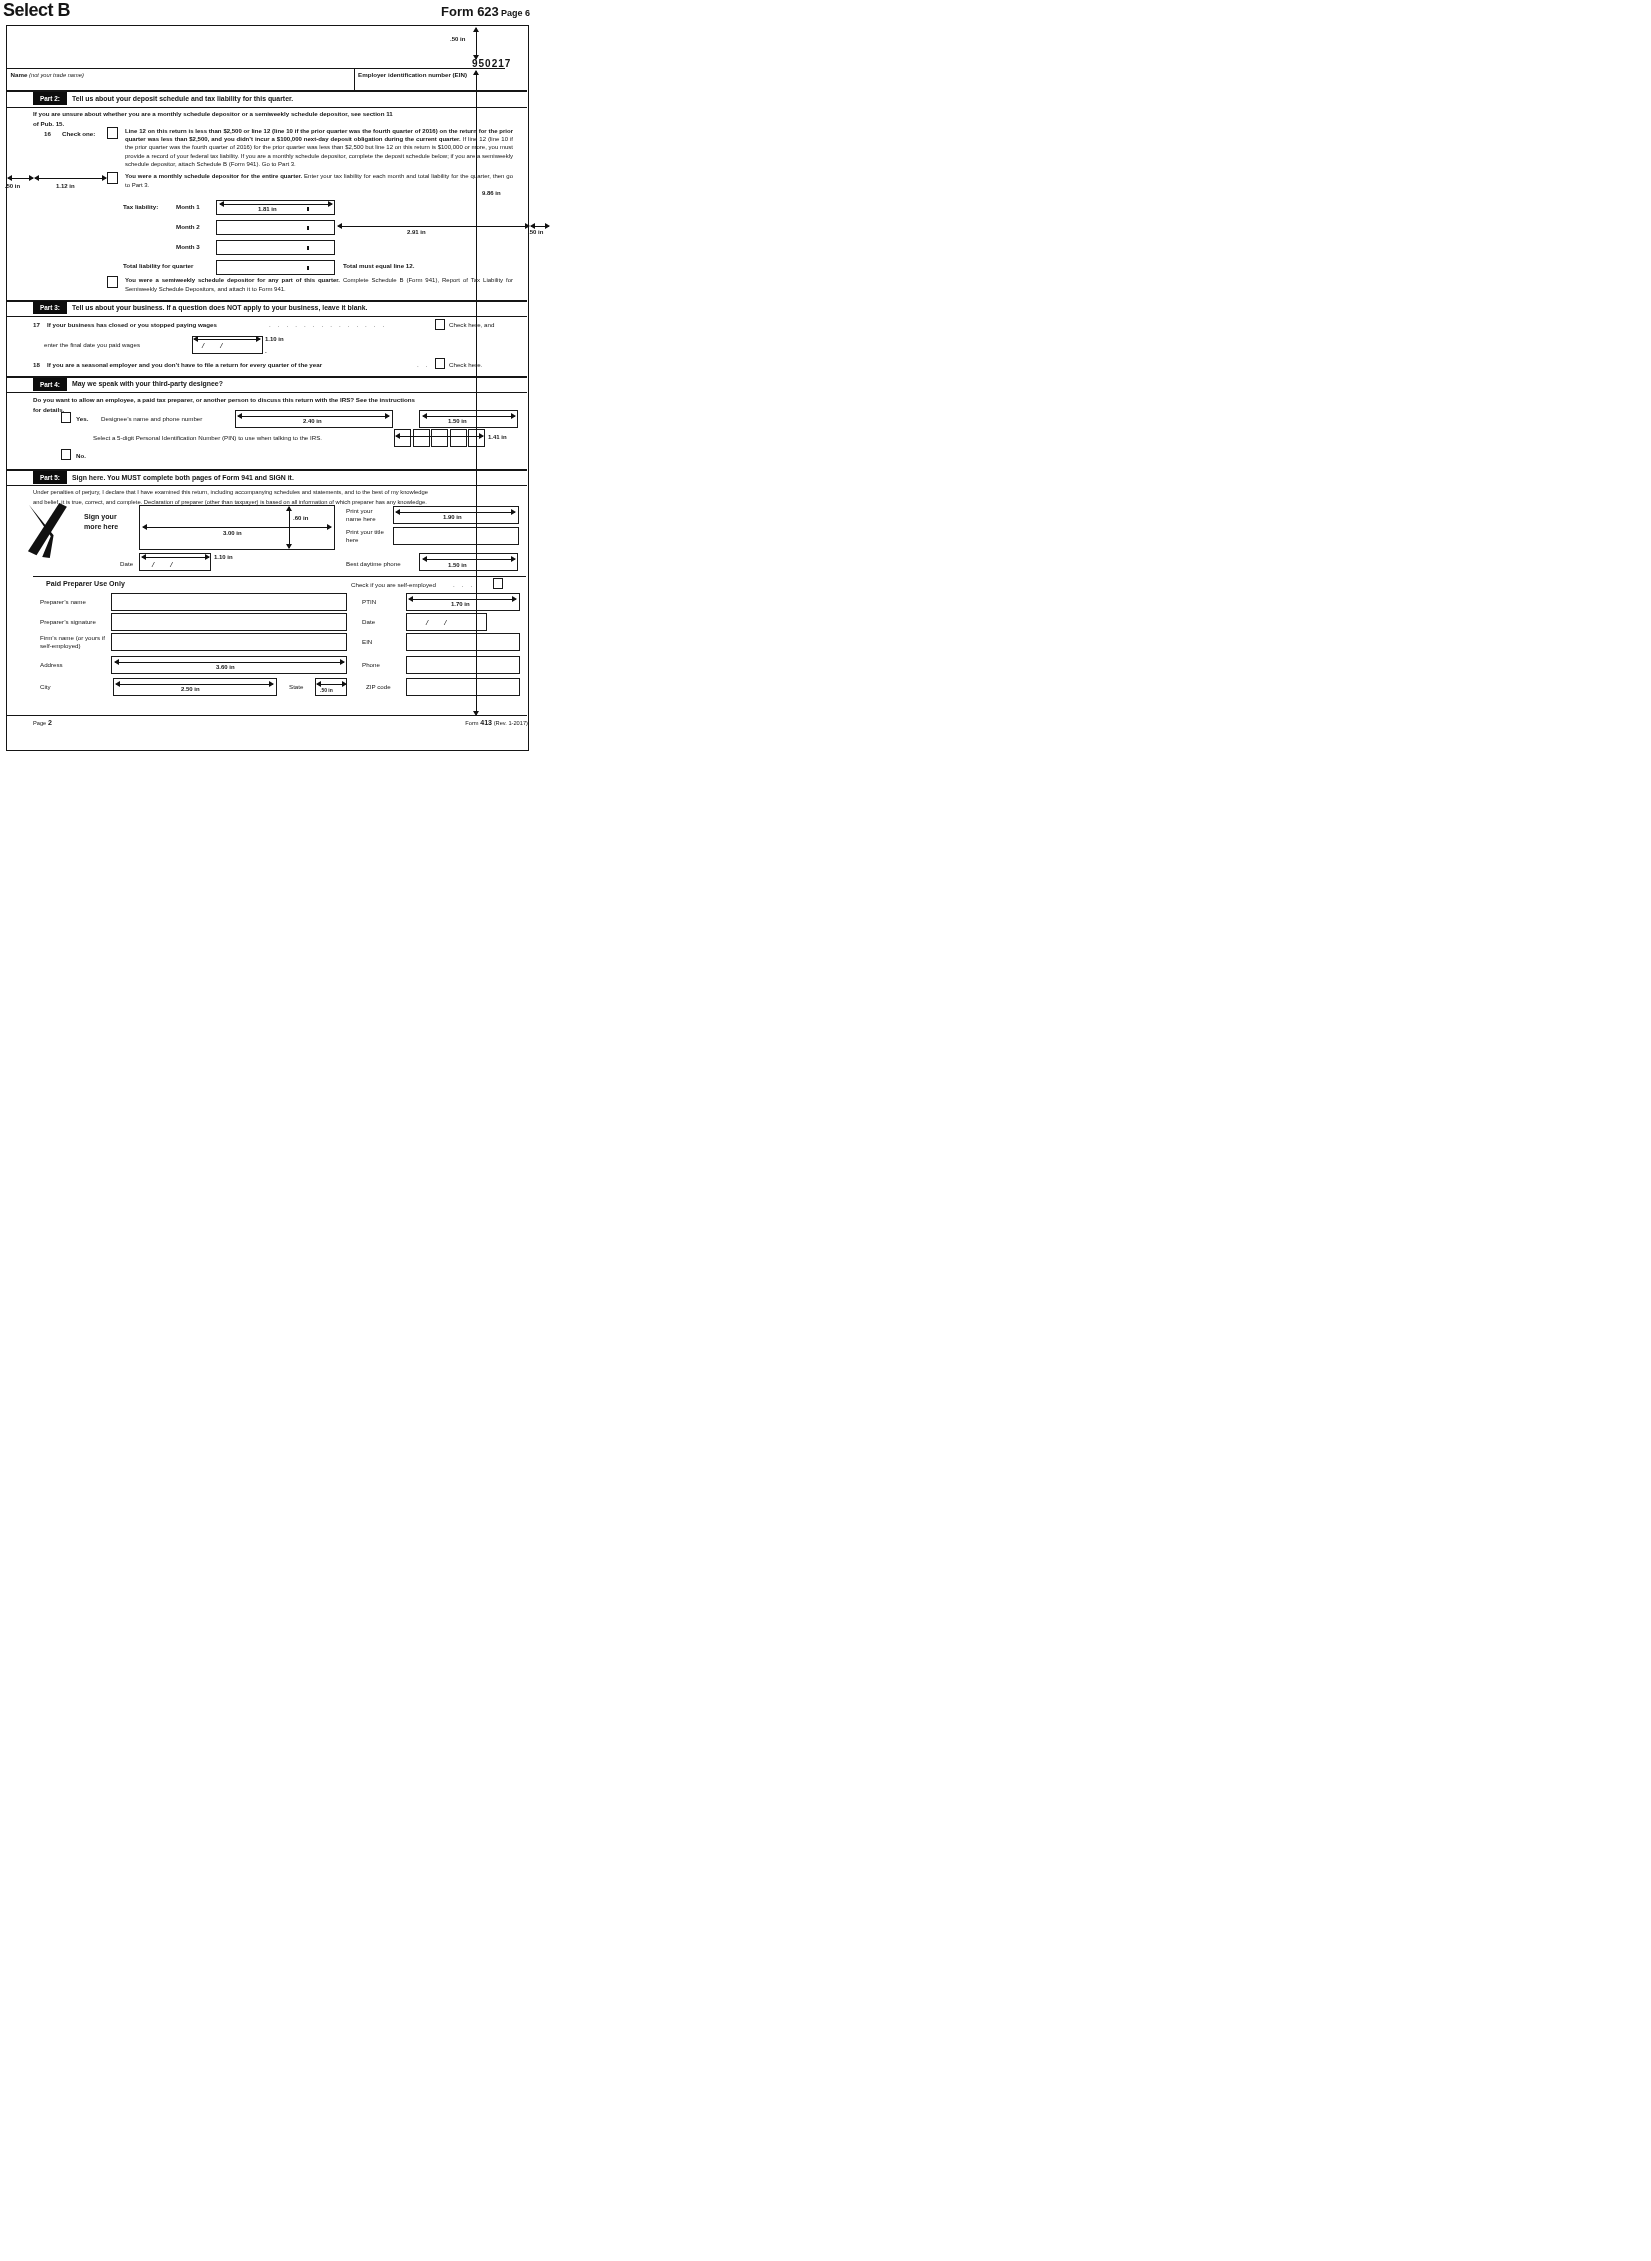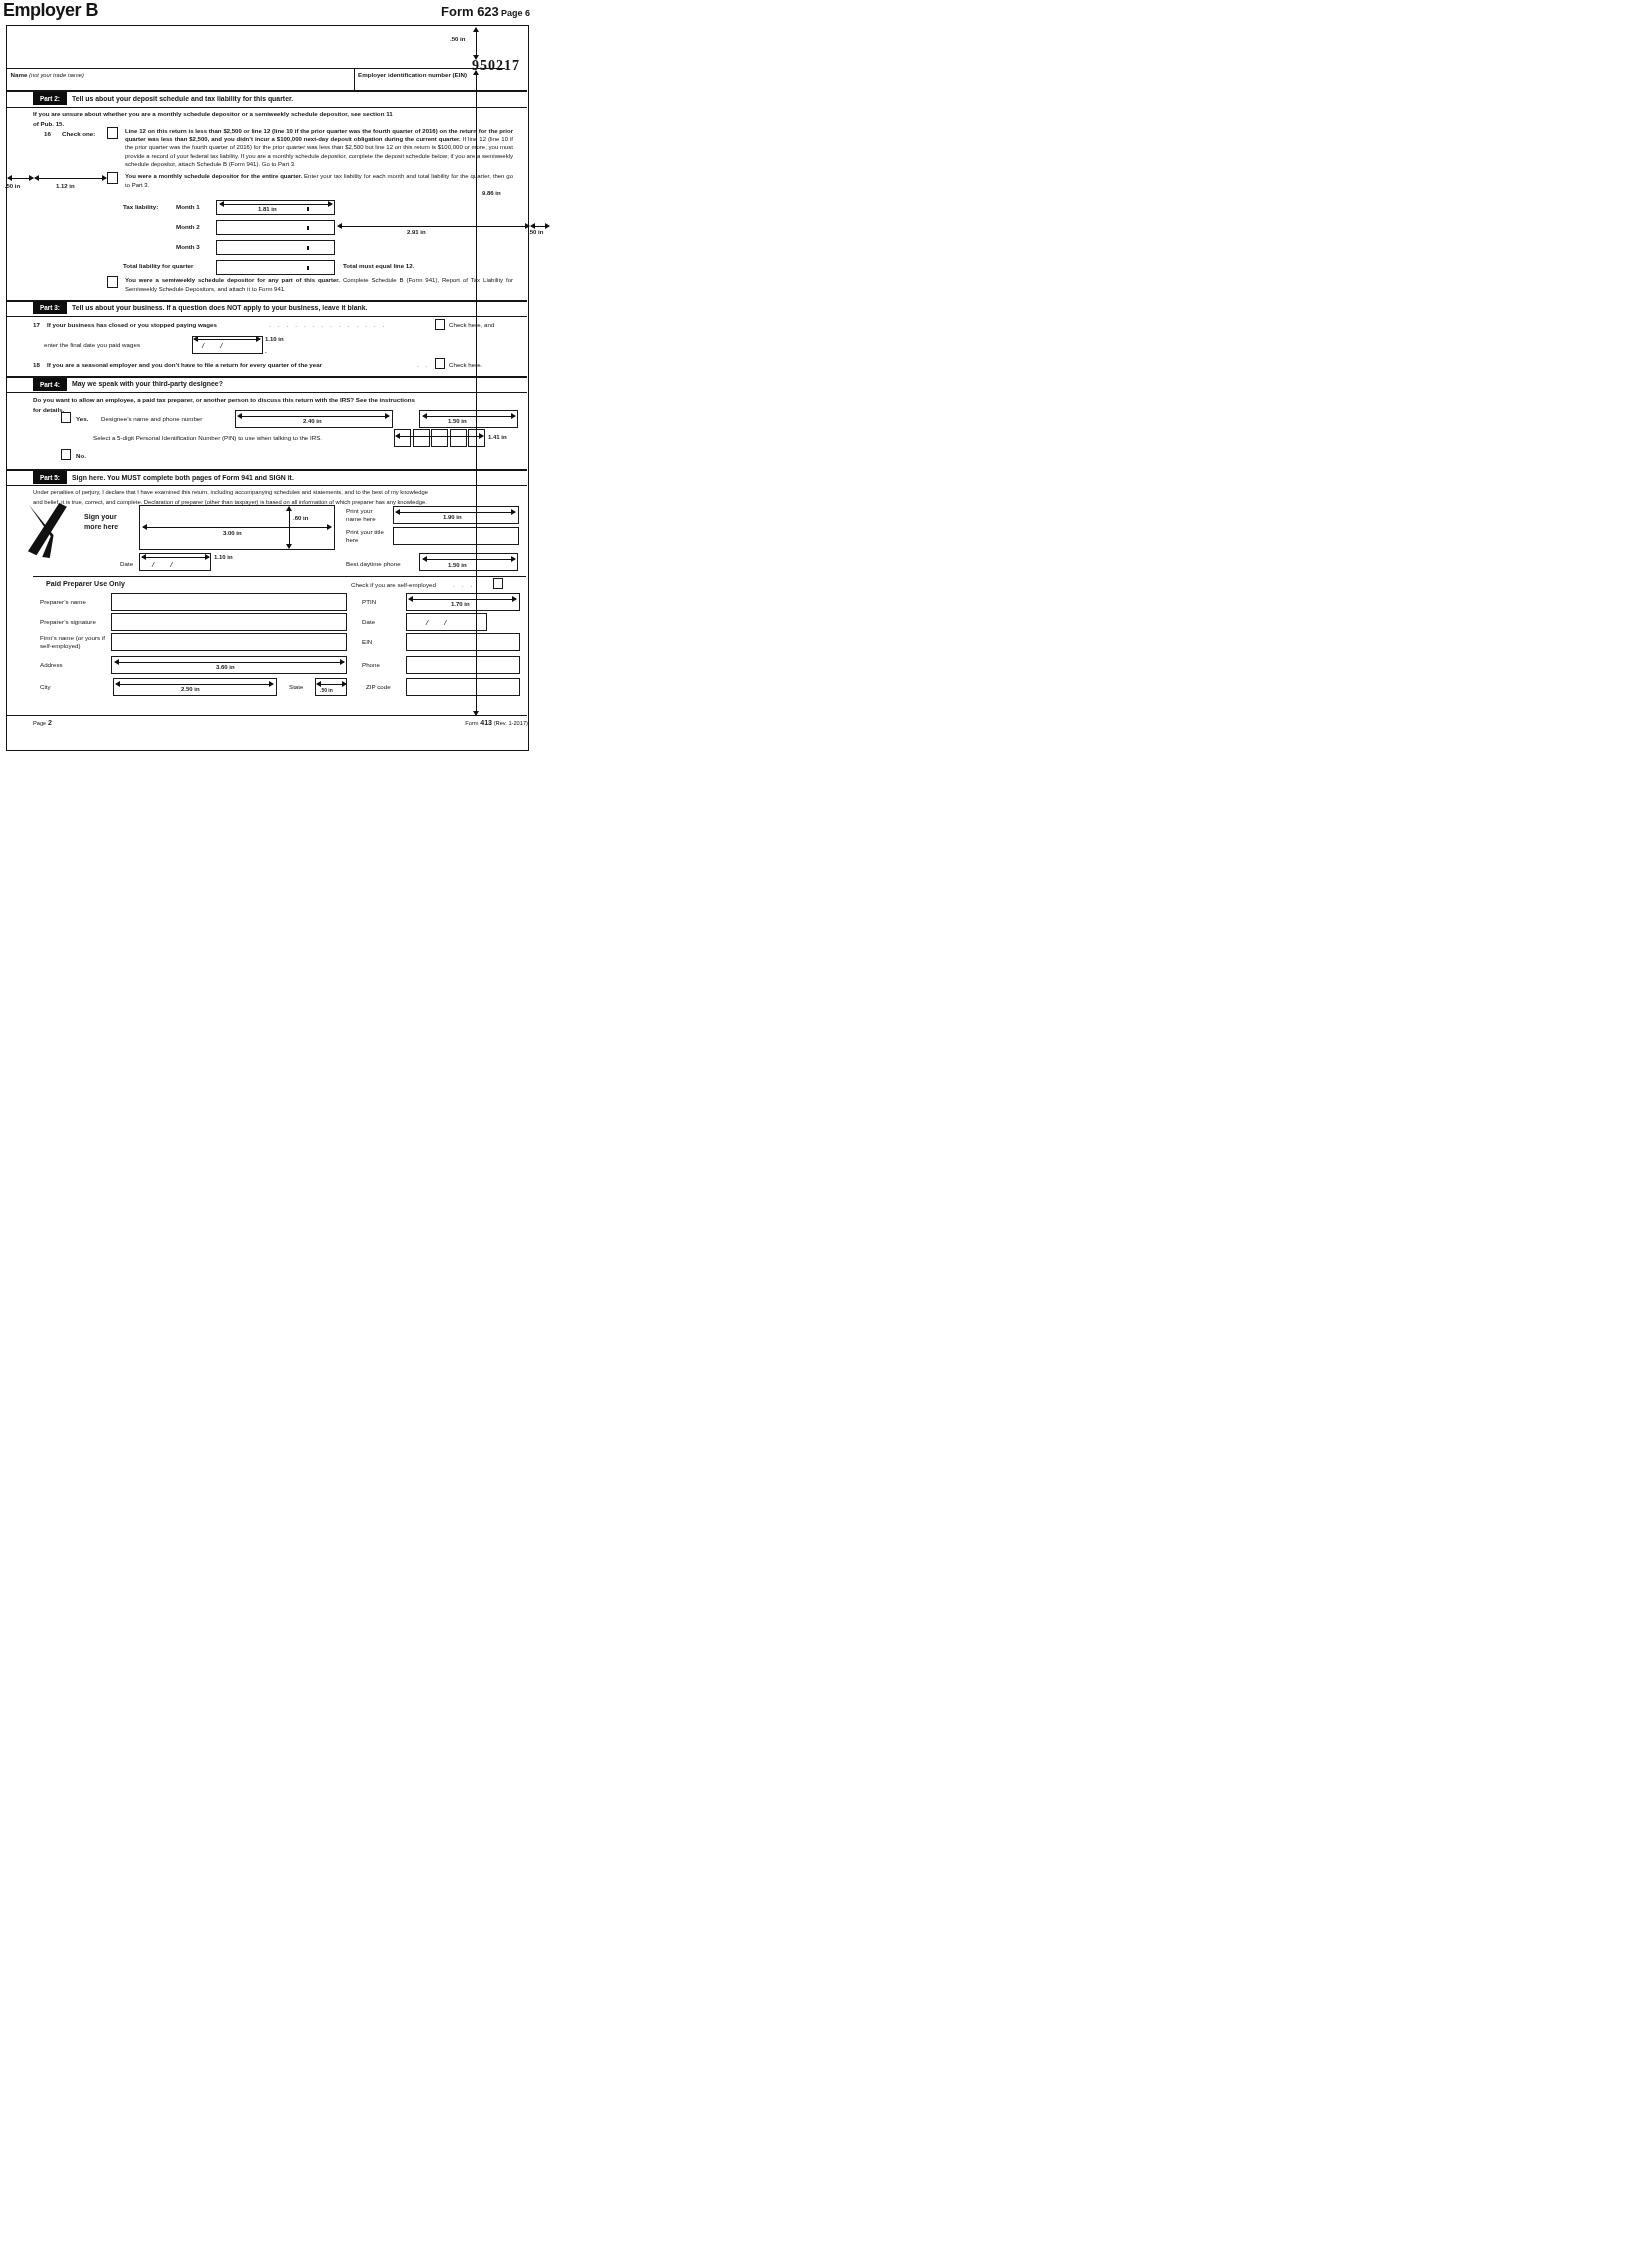--- a/index.html
+++ b/index.html
@@ -26,29 +26,29 @@
   .harrow::after{content:"";position:absolute;right:-1px;top:-2.6px;width:0;height:0;
         border-left:5.2px solid #111;border-top:3.3px solid transparent;border-bottom:3.3px solid transparent;}
   .varrow{position:absolute;width:1.4px;background:#111;z-index:5;}
   .varrow::before{content:"";position:absolute;top:-1px;left:-2.6px;width:0;height:0;
         border-bottom:5.2px solid #111;border-left:3.3px solid transparent;border-right:3.3px solid transparent;}
   .varrow::after{content:"";position:absolute;bottom:-1px;left:-2.6px;width:0;height:0;
         border-top:5.2px solid #111;border-left:3.3px solid transparent;border-right:3.3px solid transparent;}
   .leaders{word-spacing:4.3px;letter-spacing:0.5px;white-space:nowrap;font-size:6.2px;}
   .slashes{font-style:italic;font-size:7.6px;white-space:pre;letter-spacing:0.5px;}
   .dot{position:absolute;width:2.4px;height:4.3px;background:#111;}
-  .ocr{font-family:Liberation Serif, serif;font-size:14px;letter-spacing:1px;font-weight:bold;}
+  .ocr{font-family:Liberation Sans, sans-serif;font-size:10px;letter-spacing:1px;font-weight:bold;}
   .nowrap{white-space:nowrap;}
 </style>
 </head>
 <body>
 
 <div class="page">
 
-  <div class="abs" style="left:2.9px;top:0px;font-size:18px;font-weight:800;letter-spacing:-0.5px;">Employer B</div>
+  <div class="abs" style="left:2.9px;top:0px;font-size:18px;font-weight:800;letter-spacing:-0.5px;">Select B</div>
   <div class="abs" style="right:21px;top:3.8px;">
     <span style="font-size:13px;font-weight:800;">Form 623</span>
     <span style="font-size:9px;font-weight:800;">Page 6</span>
   </div>
 
   <div class="border-box" style="left:5.7px;top:25px;width:521px;height:724px;"></div>
 
   <div class="varrow" style="left:476px;top:27.6px;height:31px;"></div>
   <div class="abs dim" style="left:450px;top:36px;">.50 in</div>
 

